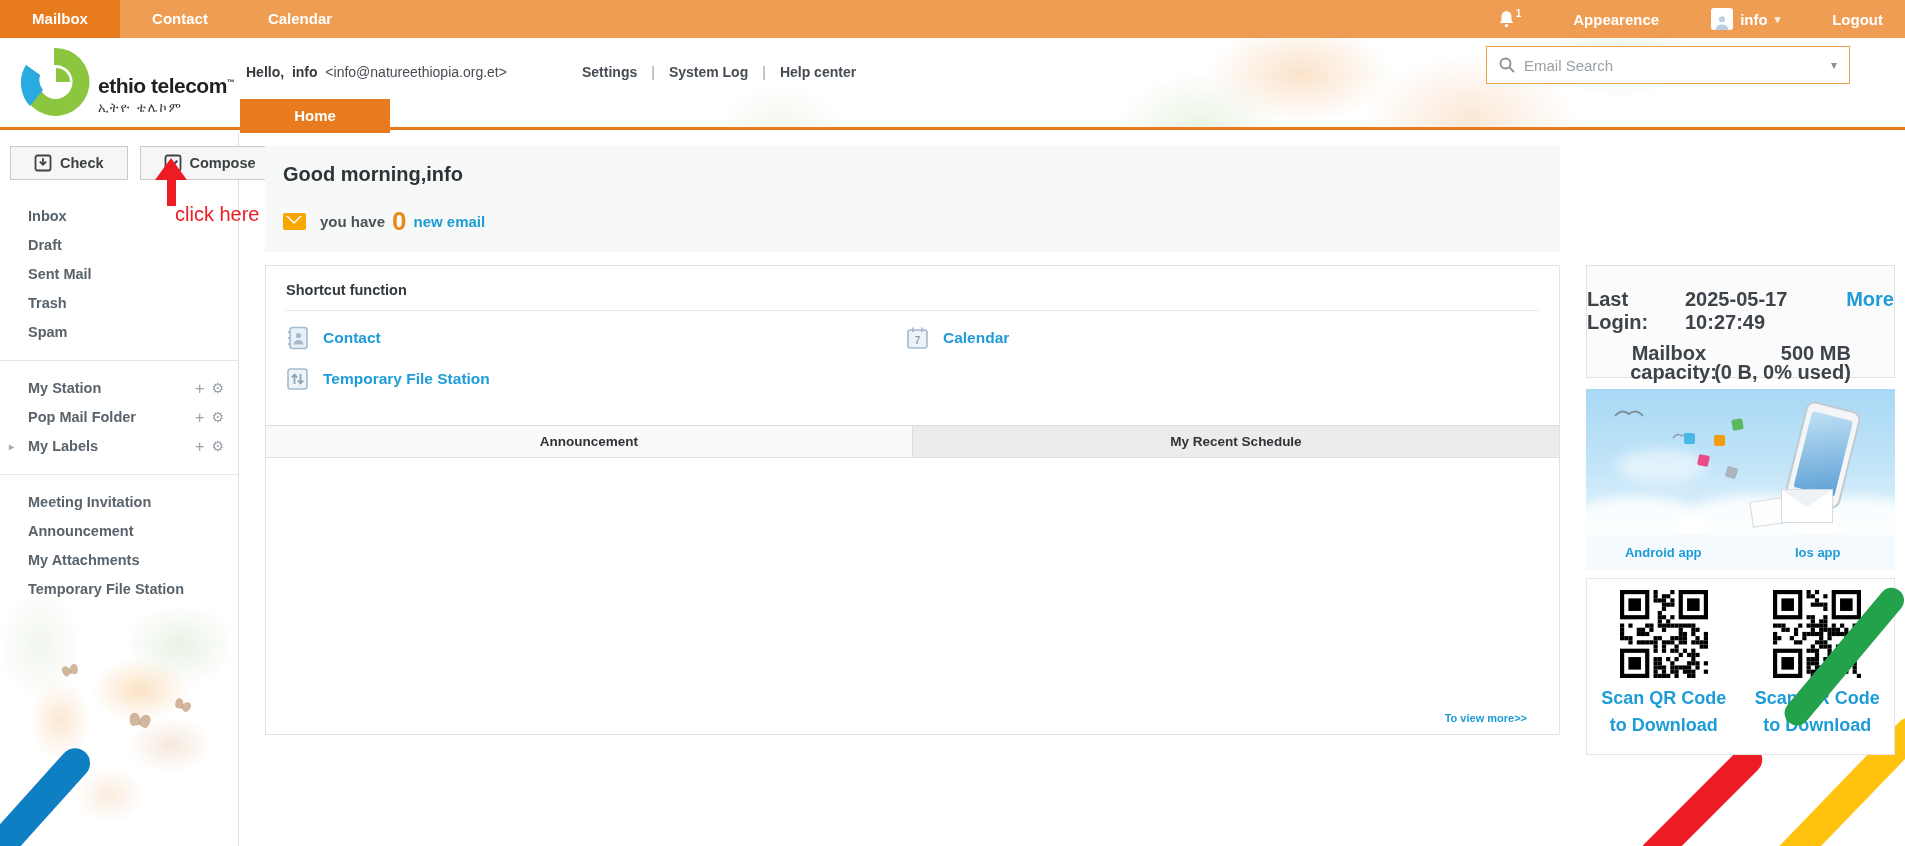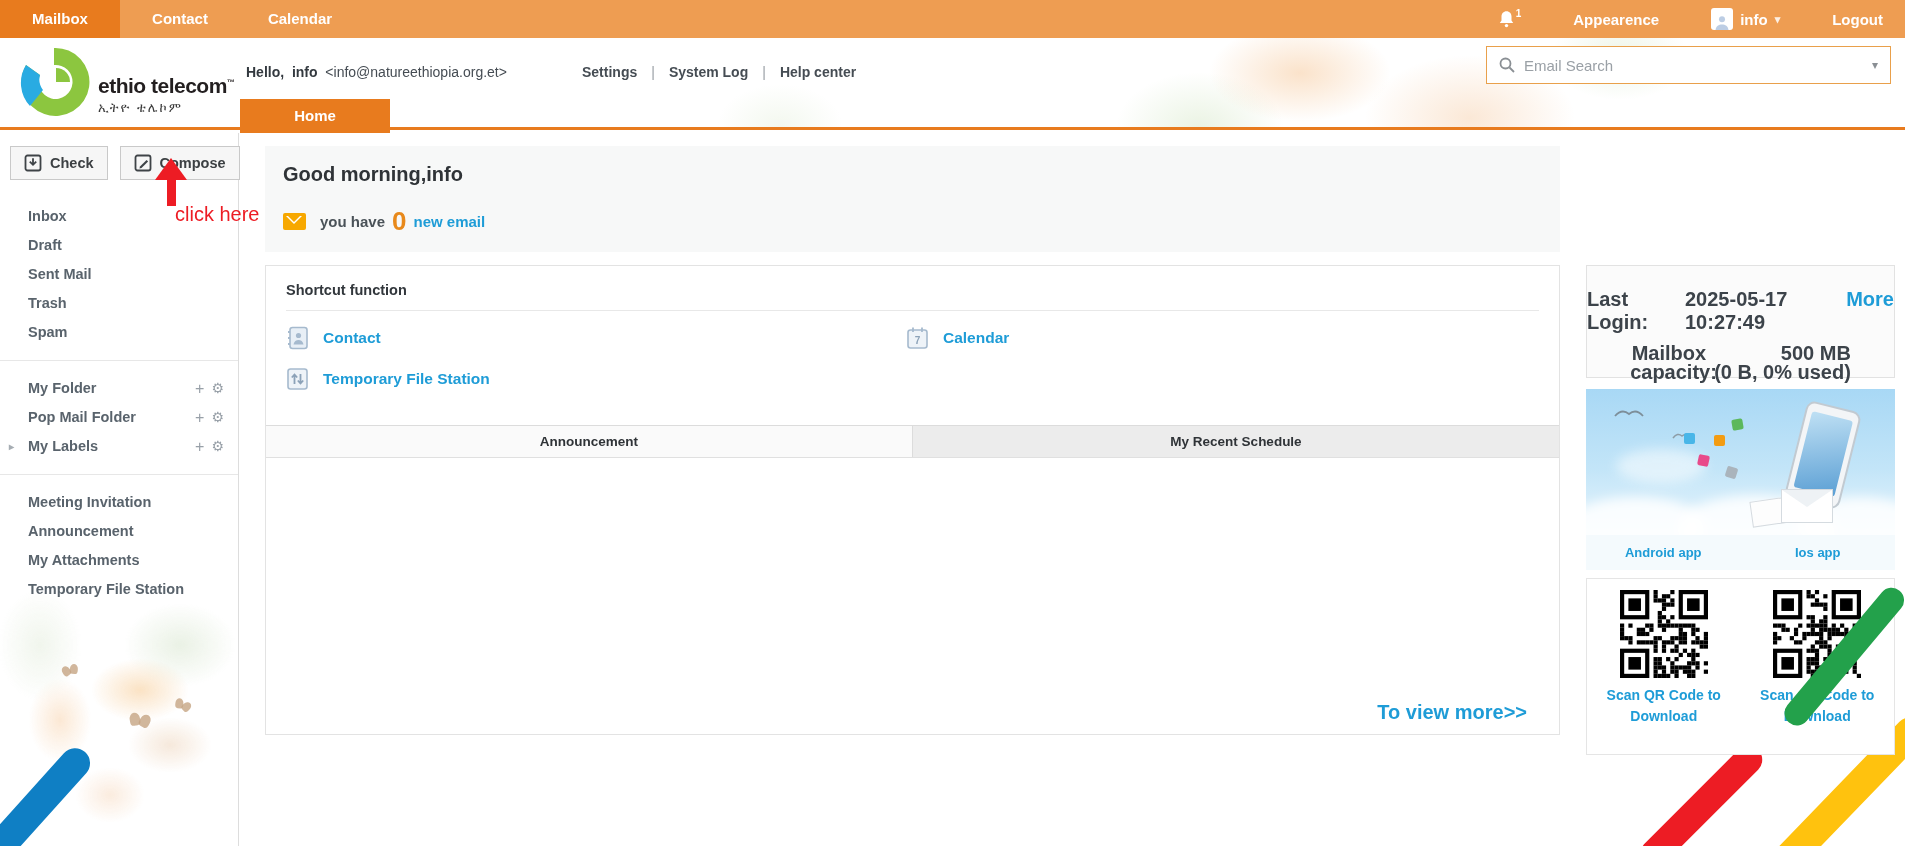--- a/index.html
+++ b/index.html
@@ -31,30 +31,30 @@
   .brand-text { display:flex; flex-direction:column; margin-top:26px; }
   .brand-name { font-size:21px; font-weight:bold; color:#231f20; letter-spacing:-.5px; }
   .brand-tm { font-size:8px; vertical-align:super; }
   .brand-amharic { font-size:13px; color:#3a3a3a; letter-spacing:2px; margin-top:2px; }
   .hello-line { position:absolute; left:246px; top:26px; font-size:14px; color:#3c434a; }
   .hello-line b { color:#33393f; }
   .hello-email { font-weight:normal; color:#454c53; }
   .header-links { position:absolute; left:568px; top:26px; display:flex; align-items:center; font-size:14px; font-weight:bold; color:#454c53; }
   .header-links span.hl { padding:0 14px; cursor:pointer; }
   .hl-sep { color:#9aa0a6; font-weight:normal; }
-  .search-box { position:absolute; left:1486px; top:8px; width:405px; height:38px; border:1px solid #E9A04B; background:#fff; display:flex; align-items:center; padding:12px 12px; gap:9px; }
+  .search-box { position:absolute; left:1486px; top:8px; width:364px; height:38px; border:1px solid #E9A04B; background:#fff; display:flex; align-items:center; padding:12px 12px; gap:9px; }
   .search-box input { flex:1; border:none; outline:none; font-size:15px; color:#333; font-family:"Liberation Sans",sans-serif; background:transparent; }
   .search-box input::placeholder { color:#9aa0a6; }
   .search-caret { color:#8a8f94; font-size:12px; cursor:pointer; }
   .home-tab { position:absolute; left:240px; top:61px; width:150px; height:34px; background:#E87B1E; color:#fff; font-weight:bold; font-size:15px; text-align:center; line-height:34px; }
 
   
   .sidebar { position:absolute; top:133px; left:0; width:239px; bottom:0; border-right:1px solid #ddd; z-index:5; }
   .side-buttons { display:flex; gap:12px; padding:13px 8px 0 10px; }
-  .side-btn { display:flex; align-items:center; gap:8px; background:#f6f6f6; border:1px solid #c9c9c9; height:34px; padding:0 13px; font-weight:bold; font-size:14.5px; color:#3c4043; cursor:pointer; }
+  .side-btn { display:flex; align-items:center; gap:8px; background:#f6f6f6; border:1px solid #c9c9c9; height:34px; padding:0 23px; font-weight:bold; font-size:14.5px; color:#3c4043; cursor:pointer; }
   .side-nav { margin-top:22px; }
   .side-item { position:relative; line-height:29px; padding-left:28px; font-size:14.5px; font-weight:bold; color:#59636c; cursor:pointer; }
   .side-div { border-top:1px solid #e7e7e7; margin:13px 0; }
   .row-icons { position:absolute; right:14px; top:0; display:flex; gap:7px; color:#98a0a8; font-weight:normal; }
   .row-icons .plus { font-size:16px; cursor:pointer; }
   .row-icons .gear { font-size:14px; cursor:pointer; }
   .expand-arrow { position:absolute; left:9px; top:0; font-size:10px; color:#a6adb3; cursor:pointer; }
 
   
   .arrow-shaft { position:absolute; left:167px; top:179px; width:9px; height:27px; background:#ED1C24; z-index:40; }
@@ -76,21 +76,21 @@
   .shortcut-head { position:absolute; left:20px; top:16px; font-size:14.5px; font-weight:bold; color:#32373c; }
   .shortcut-divider { position:absolute; left:20px; right:20px; top:44px; border-top:1px solid #e8e8e8; }
   .shortcut-item { position:absolute; display:flex; align-items:center; gap:14px; cursor:pointer; }
   .shortcut-label { font-size:15.5px; font-weight:bold; color:#1E9CD7; }
   .sc-contact { left:20px; top:60px; }
   .sc-calendar { left:640px; top:60px; }
   .sc-tfs { left:20px; top:101px; }
   .tabbar { position:absolute; left:0; right:0; top:159px; height:33px; display:flex; border-top:1px solid #dcdcdc; border-bottom:1px solid #e0e0e0; background:#ececec; }
   .tab { flex:1; text-align:center; line-height:31px; font-size:13.5px; font-weight:bold; color:#2f3337; background:#ececec; cursor:pointer; }
   .tab.active { background:#fafafa; border-right:1px solid #dcdcdc; }
-  .view-more { position:absolute; right:32px; bottom:10px; font-size:20px; font-weight:bold; color:#1E9CD7; cursor:pointer; }
+  .view-more { position:absolute; right:32px; bottom:10px; font-size:11px; font-weight:bold; color:#1E9CD7; cursor:pointer; }
 
   
   .login-box { position:absolute; left:1586px; top:265px; width:309px; height:113px; background:#fbfbfb; border:1px solid #e2e2e2; z-index:6; font-size:20px; color:#3c434a; }
   .login-row1 { display:flex; justify-content:center; margin-top:22px; font-weight:bold; }
   .more-link { color:#1E9CD7; cursor:pointer; font-weight:bold; }
   .cap-row { display:flex; justify-content:center; margin-top:10px; gap:8px; font-weight:bold; line-height:19px; }
   .cap-label { width:76px; text-align:right; }
   .cap-vals { text-align:right; max-width:150px; }
 
   .banner { position:absolute; left:1586px; top:389px; width:309px; height:181px; z-index:6; }
@@ -102,21 +102,21 @@
   .chip { position:absolute; width:11px; height:11px; border-radius:2px; }
   .env-big { position:absolute; right:62px; bottom:12px; width:52px; height:34px; background:#fff; border:1px solid #d5dbe0; }
   .env-big::before { content:""; position:absolute; left:0; top:0; border-left:25px solid transparent; border-right:25px solid transparent; border-top:17px solid #eef2f5; }
   .env-small { position:absolute; right:104px; bottom:10px; width:40px; height:26px; background:#fdfdfd; border:1px solid #d5dbe0; transform:rotate(-8deg); }
   .banner-links { position:absolute; left:0; right:0; bottom:0; height:35px; background:#f4fafd; display:flex; align-items:center; }
   .banner-links span { flex:1; text-align:center; font-size:13px; font-weight:bold; color:#1E9CD7; cursor:pointer; }
 
   .qr-box { position:absolute; left:1586px; top:578px; width:309px; height:177px; background:#fff; border:1px solid #e5e5e5; display:flex; z-index:6; }
   .qr-cell { flex:1; text-align:center; padding-top:11px; }
   .qr { width:88px; height:88px; margin:0 auto; }
-  .qr-caption { width:132px; margin:7px auto 0; font-size:14px; font-weight:bold; color:#1E9CD7; line-height:1.5; cursor:pointer; }
+  .qr-caption { width:132px; margin:7px auto 0; font-size:18px; font-weight:bold; color:#1E9CD7; line-height:1.5; cursor:pointer; }
 
   
   .flora { position:absolute; left:0; top:555px; width:238px; height:291px; pointer-events:none; z-index:1; opacity:.55;
      background:
        radial-gradient(70px 45px at 140px 135px, rgba(240,160,60,.55), transparent 70%),
        radial-gradient(45px 60px at 60px 165px, rgba(238,150,60,.40), transparent 70%),
        radial-gradient(60px 40px at 170px 190px, rgba(200,120,40,.30), transparent 70%),
        radial-gradient(80px 60px at 180px 90px, rgba(170,200,150,.45), transparent 70%),
        radial-gradient(60px 80px at 40px 90px, rgba(180,205,160,.35), transparent 70%),
        radial-gradient(50px 40px at 110px 240px, rgba(230,140,60,.30), transparent 70%);
@@ -217,21 +217,21 @@
       </div>
     </div>
     <div class="side-nav">
       <div class="side-item">Inbox</div>
       <div class="side-item">Draft</div>
       <div class="side-item">Sent Mail</div>
       <div class="side-item">Trash</div>
       <div class="side-item">Spam</div>
       <div class="side-div"></div>
       <div class="side-item">
-        <span>My Folder</span>
+        <span>My Station</span>
         <span class="row-icons">
           <span class="plus">+</span>
           <span class="gear">⚙</span>
         </span>
       </div>
       <div class="side-item">
         <span>Pop Mail Folder</span>
         <span class="row-icons">
           <span class="plus">+</span>
           <span class="gear">⚙</span>

